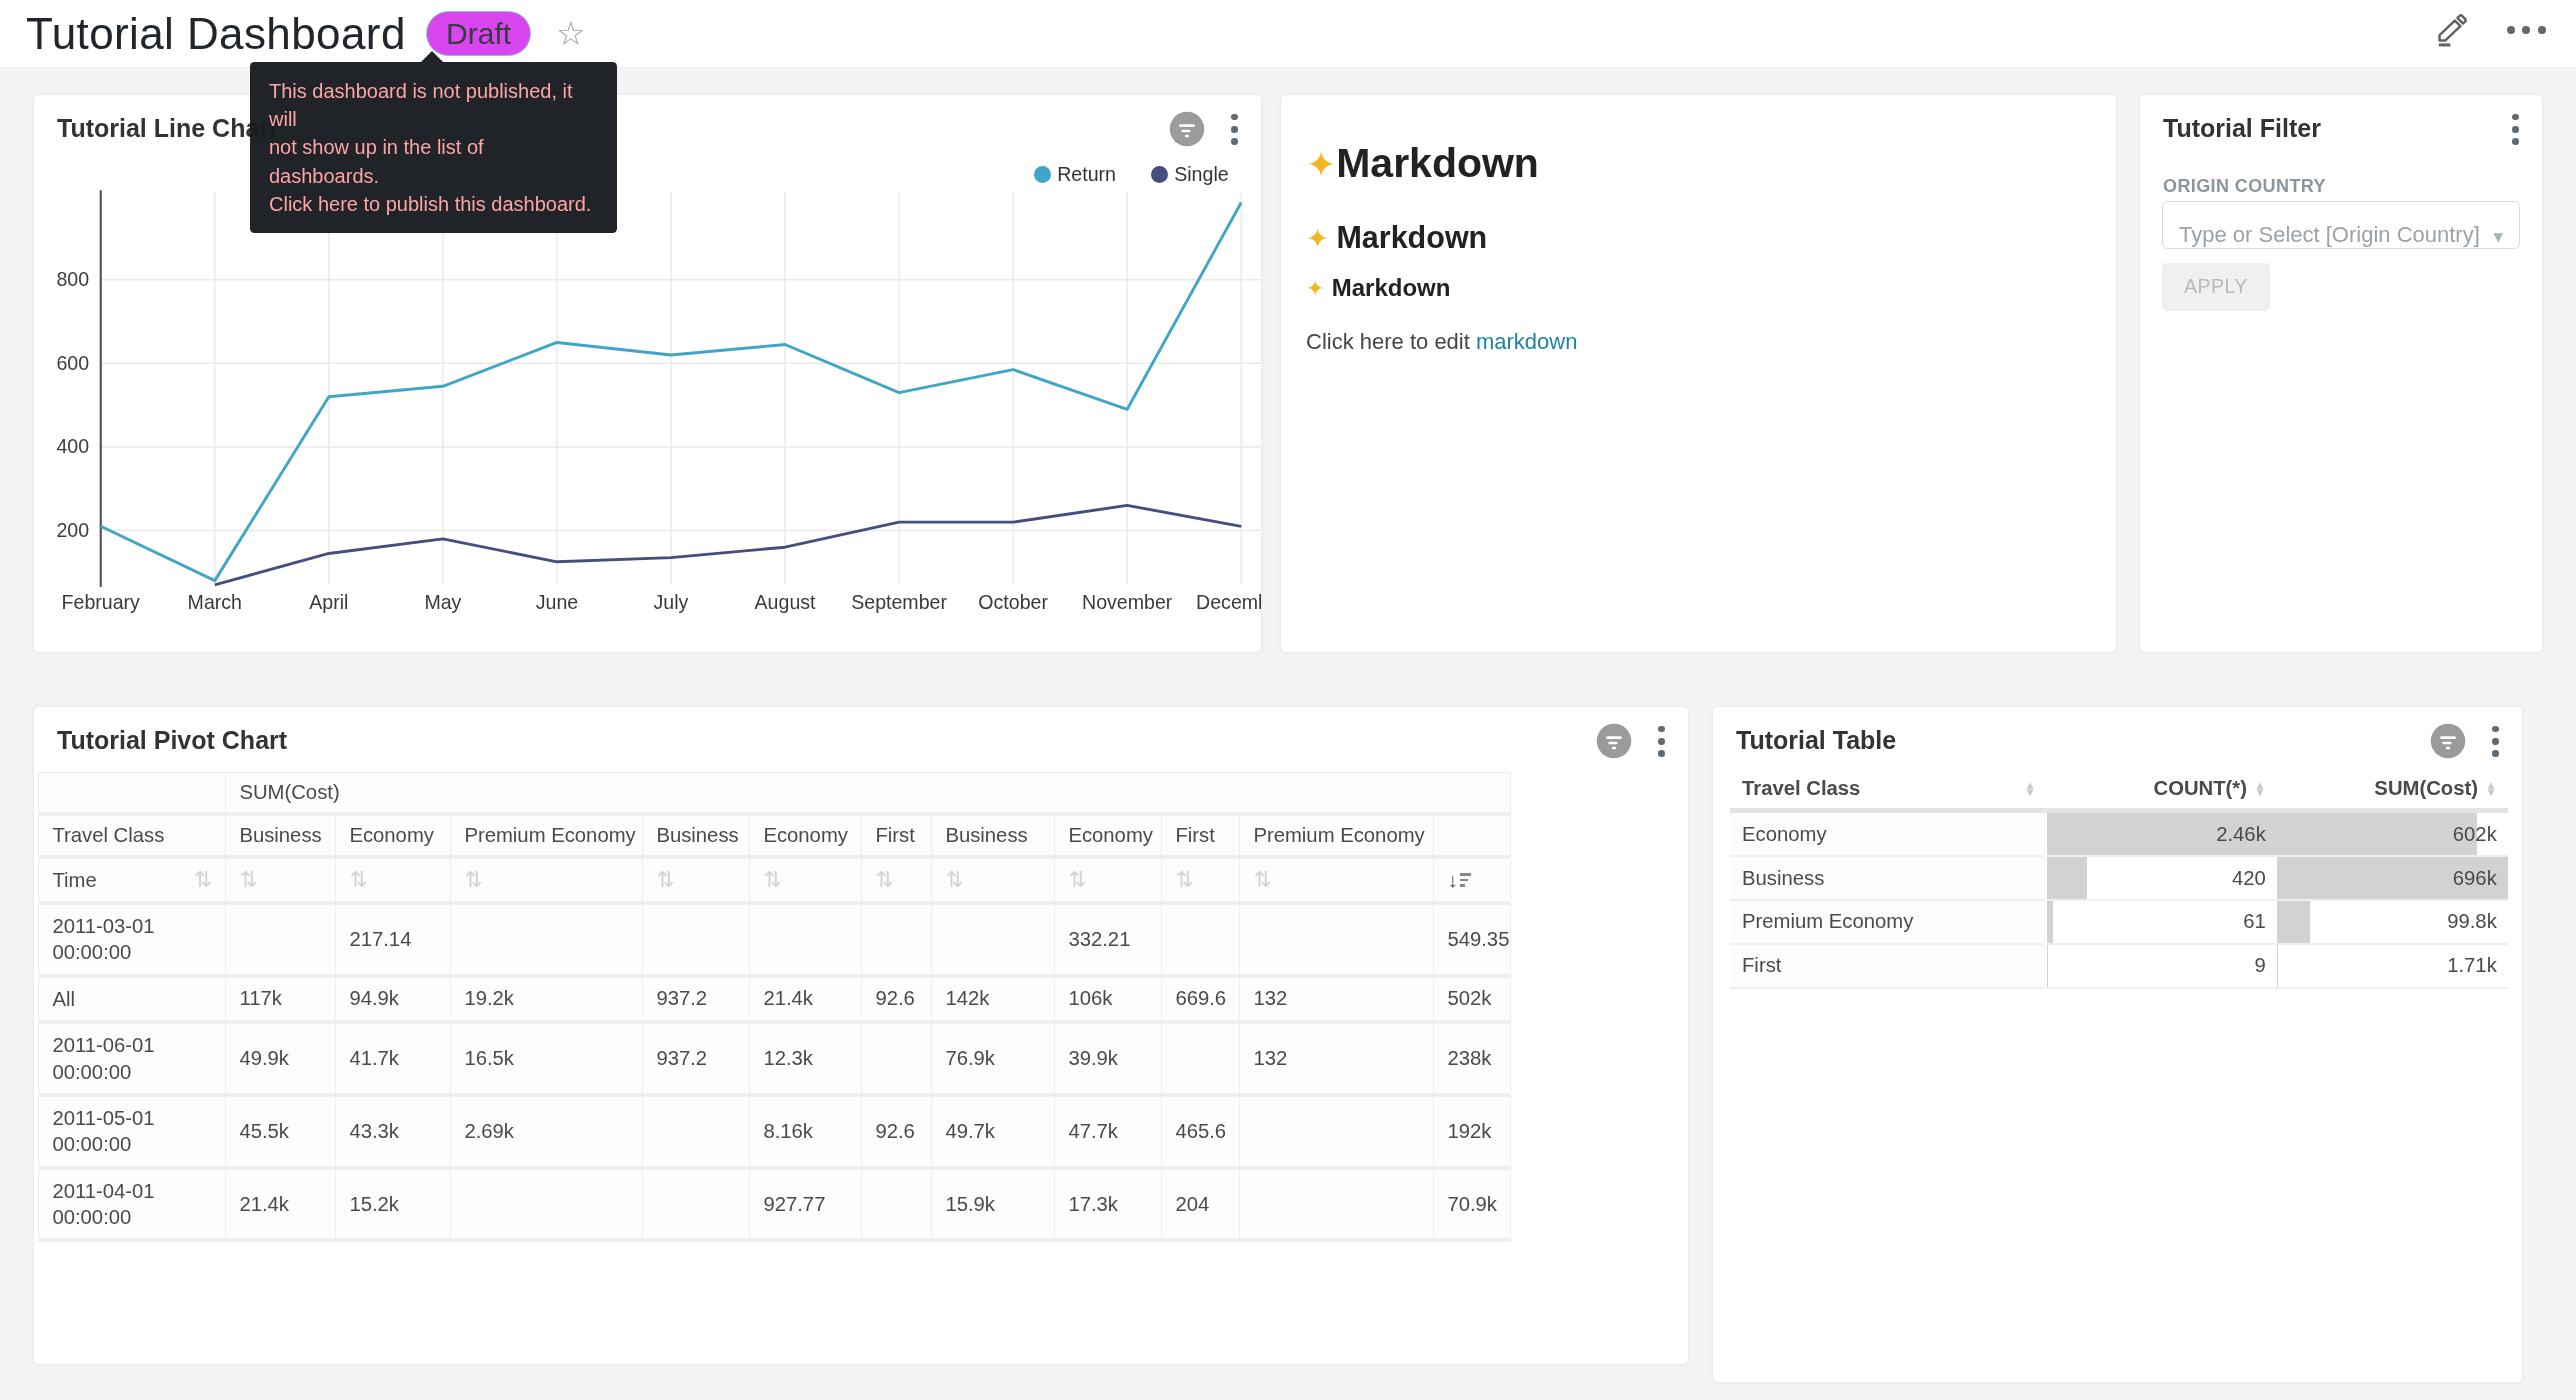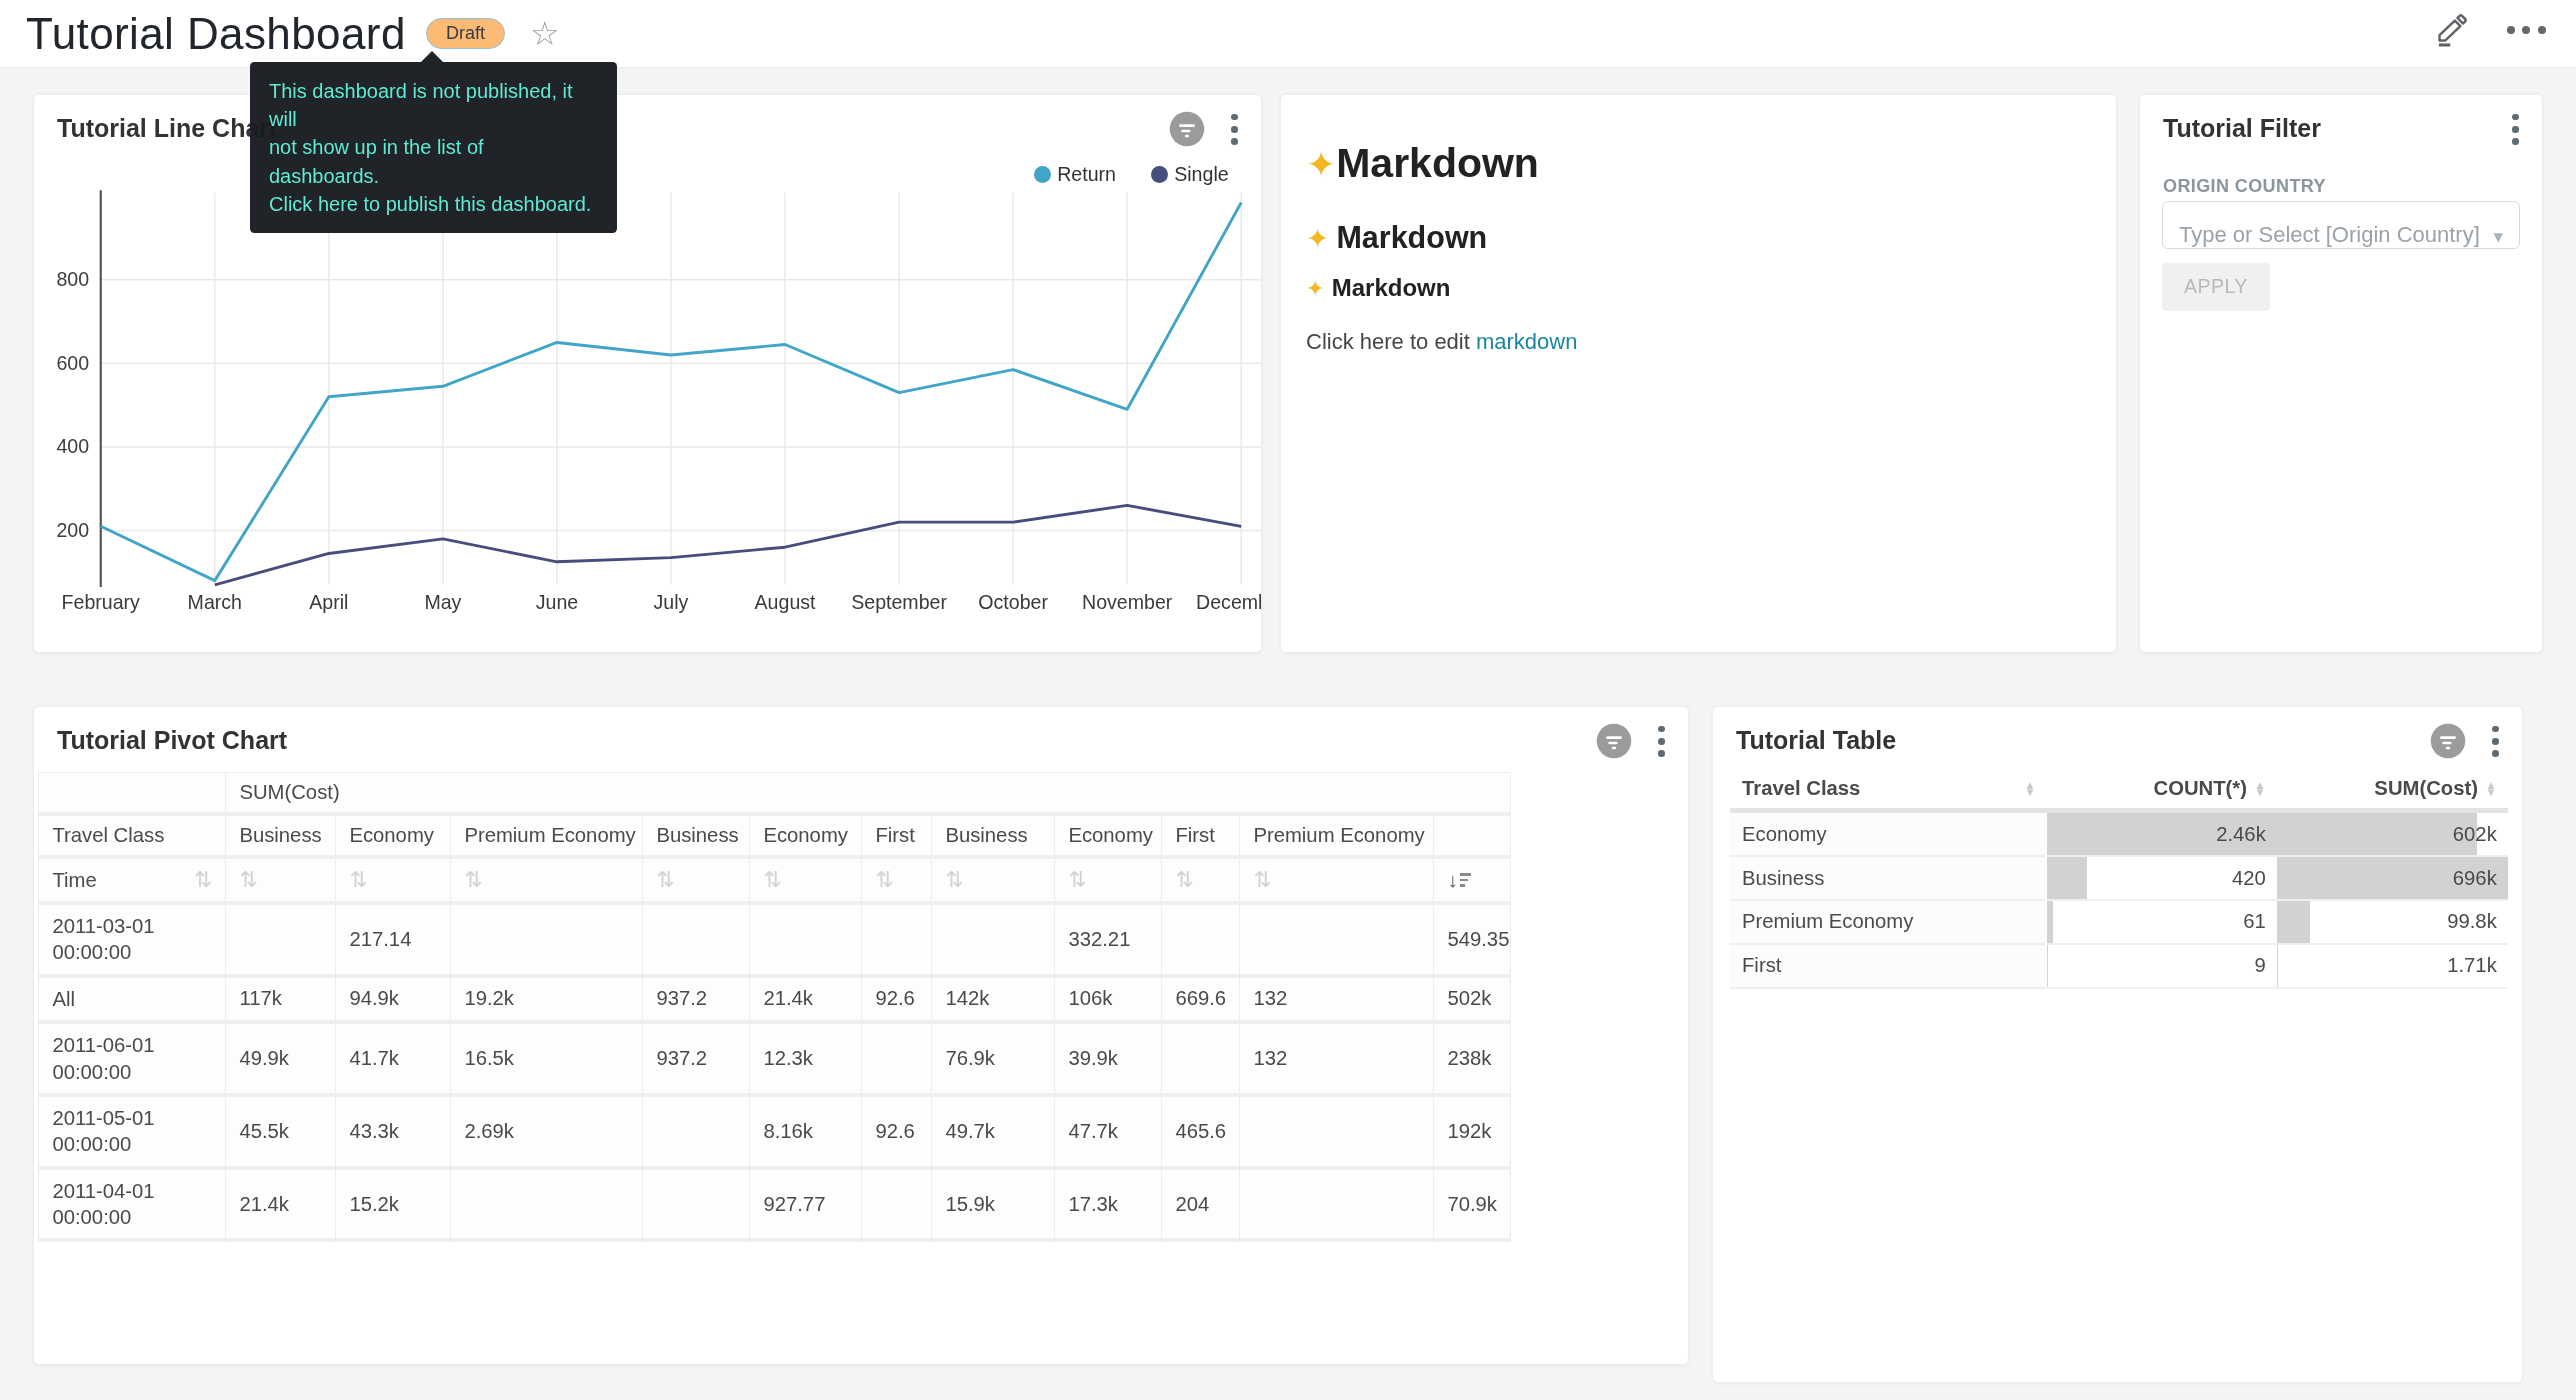--- a/index.html
+++ b/index.html
@@ -3,29 +3,29 @@
 <meta charset="utf-8">
 <style>
   * { margin:0; padding:0; box-sizing:border-box; }
   html,body { width:2576px; height:1400px; overflow:hidden; }
   body { font-family:"Liberation Sans","DejaVu Sans",sans-serif; background:#f4f4f4; position:relative; color:#333; }
 
   
   .topbar { position:absolute; top:0; left:0; width:2576px; height:68px; background:#fff; border-bottom:0.7px solid #ebebeb; z-index:5; }
   .topbar-inner { display:flex; align-items:center; height:100%; padding-left:26px; }
   .page-title { font-size:44px; font-weight:500; color:#20262c; letter-spacing:0.4px; }
-  .draft-badge { margin-left:20.3px; background:#fdba74; border:1.5px solid #8fc3da; border-radius:29px; padding:4.4px 19px; font-size:18px; color:#363c41; cursor:pointer; }
+  .draft-badge { margin-left:20.3px; background:#d946ef; border:1.5px solid #8fc3da; border-radius:29px; padding:4.4px 19px; font-size:30px; color:#363c41; cursor:pointer; }
   .star { margin-left:25px; font-size:33px; color:#9e9e9e; line-height:1; cursor:pointer; }
   .topbar-actions { position:absolute; right:30.5px; top:11.6px; display:flex; align-items:center; gap:38px; }
   .icon-btn { cursor:pointer; display:flex; align-items:center; }
   .hdots { display:flex; gap:7.3px; align-items:center; height:33px; }
   .hdots div { width:8px; height:8px; border-radius:50%; background:#666; }
 
   
-  .pub-tooltip { position:absolute; left:250px; top:62px; width:367px; background:rgba(23,26,30,.96); color:#5eead4; border-radius:4.4px; padding:14.5px 19px; font-size:20px; line-height:1.42; z-index:20; }
+  .pub-tooltip { position:absolute; left:250px; top:62px; width:367px; background:rgba(23,26,30,.96); color:#fca5a5; border-radius:4.4px; padding:14.5px 19px; font-size:20px; line-height:1.42; z-index:20; }
   .pub-tooltip::before { content:""; position:absolute; top:-11px; left:171px; border-left:11px solid transparent; border-right:11px solid transparent; border-bottom:11.6px solid rgba(23,26,30,.96); }
 
   
   .card { position:absolute; background:#fff; border:0.7px solid #ededed; border-radius:5.8px; box-shadow:0 0.7px 3.6px rgba(0,0,0,.05); overflow:hidden; }
   .card-title { position:absolute; top:19px; left:23px; font-size:25px; font-weight:600; color:#333; }
   .card-icons { position:absolute; top:16px; right:19px; display:flex; align-items:center; gap:22px; z-index:3; }
   .kebab { display:flex; flex-direction:column; gap:5.8px; padding:2.9px 4.4px; cursor:pointer; }
   .kebab div { width:6.5px; height:6.5px; border-radius:50%; background:#5f6b74; }
 
   #card-line   { left:33px;  top:94px; width:1229px; height:559px; }

